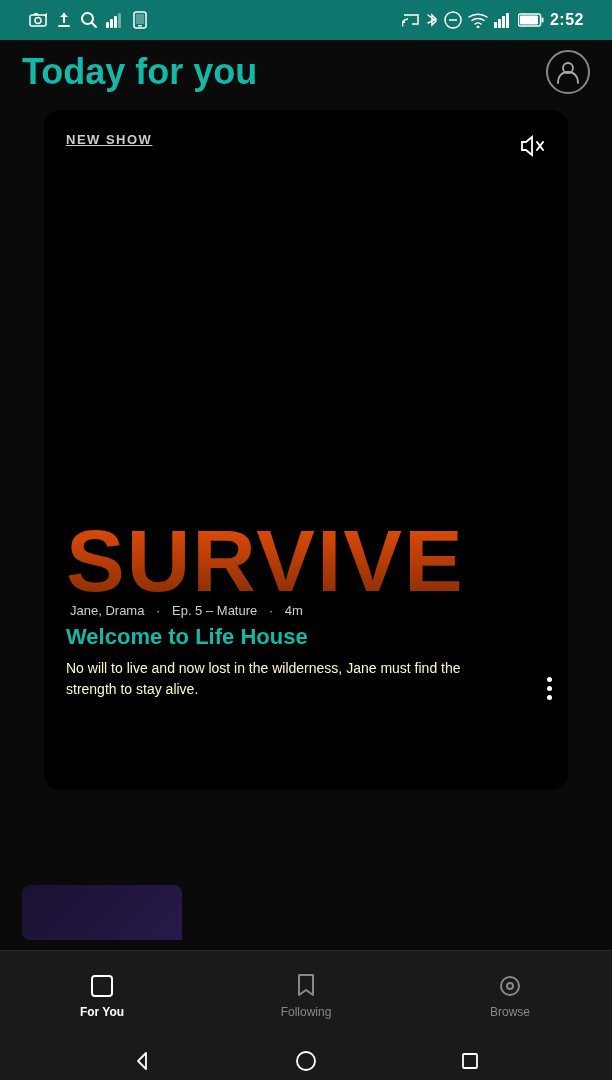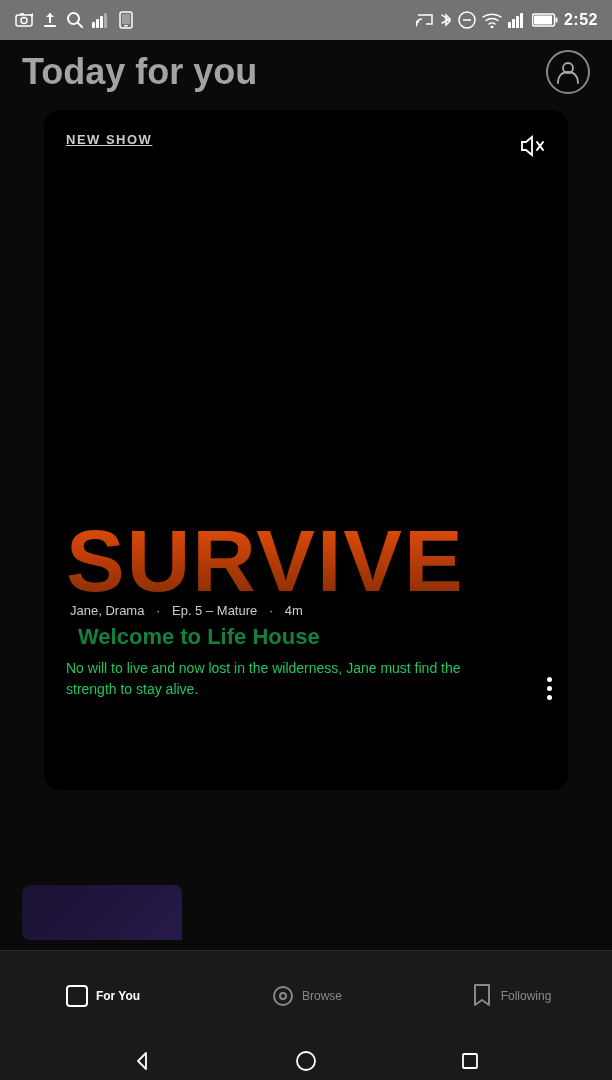--- a/index.html
+++ b/index.html
@@ -11,25 +11,25 @@
       background: #0a0a0a;
       color: #ffffff;
       font-family: -apple-system, BlinkMacSystemFont, 'Segoe UI', Helvetica, Arial, sans-serif;
       overflow: hidden;
       position: relative;
     }
 
     
     .status-bar {
       height: 40px;
-      background: #737373;
+      background: #0f766e;
       display: flex;
       align-items: center;
       justify-content: space-between;
-      padding: 0 14px;
+      padding: 0 28px;
     }
     .status-bar-left {
       display: flex;
       align-items: center;
       gap: 8px;
     }
     .status-bar-right {
       display: flex;
       align-items: center;
       gap: 6px;
@@ -40,21 +40,21 @@
     
     .header {
       display: flex;
       align-items: center;
       justify-content: space-between;
       padding: 10px 22px 16px 22px;
     }
     .header-title {
       font-size: 36px;
       font-weight: 700;
-      color: #a3a3a3;
+      color: #14b8a6;
       line-height: 1.2;
     }
     .header-avatar {
       width: 44px;
       height: 44px;
       border-radius: 50%;
       border: 2px solid #888;
       display: flex;
       align-items: center;
       justify-content: center;
@@ -133,27 +133,26 @@
       font-size: 13px;
       color: #cccccc;
       margin-bottom: 6px;
     }
     .card-genres span {
       margin: 0 4px;
     }
     .card-episode-title {
       font-size: 22px;
       font-weight: 700;
-      color: #15803d;
+      color: #14b8a6;
       margin-bottom: 8px;
-      margin-left: 12px;
     }
     .card-description {
       font-size: 14px;
-      color: #22c55e;
+      color: #fef9c3;
       line-height: 1.5;
     }
 
     .card-more {
       position: absolute;
       bottom: 90px;
       right: 16px;
       z-index: 2;
       display: flex;
       flex-direction: column;
@@ -180,21 +179,21 @@
 
     .nav-tabs {
       display: flex;
       height: 90px;
       align-items: center;
     }
 
     .nav-tab {
       flex: 1;
       display: flex;
-      flex-direction: row;
+      flex-direction: column;
       align-items: center;
       justify-content: center;
       gap: 6px;
       height: 100%;
       cursor: pointer;
     }
 
     .nav-tab-label {
       font-size: 12px;
       color: #888888;
@@ -373,37 +372,37 @@
       <div class="nav-tab-icon">
         <svg width="26" height="26" viewBox="0 0 26 26" fill="none">
           <rect x="3" y="3" width="20" height="20" rx="3" stroke="white" stroke-width="2"></rect>
         </svg>
       </div>
       <span class="nav-tab-label">For You</span>
     </div>
 
     <div class="nav-tab">
       <div class="nav-tab-icon">
+        <svg width="22" height="26" viewBox="0 0 22 26" fill="none">
+          <path d="M4 2 L4 22 L11 17 L18 22 L18 2 Z" stroke="#888" stroke-width="2" stroke-linejoin="round" fill="none"></path>
+        </svg>
+      </div>
+      <span class="nav-tab-label">Following</span>
+    </div>
+
+    <div class="nav-tab">
+      <div class="nav-tab-icon">
         <svg width="26" height="26" viewBox="0 0 26 26" fill="none">
           <circle cx="13" cy="13" r="9" stroke="#888" stroke-width="2"></circle>
           <circle cx="13" cy="13" r="3" stroke="#888" stroke-width="2"></circle>
         </svg>
       </div>
       <span class="nav-tab-label">Browse</span>
     </div>
 
-    <div class="nav-tab">
-      <div class="nav-tab-icon">
-        <svg width="22" height="26" viewBox="0 0 22 26" fill="none">
-          <path d="M4 2 L4 22 L11 17 L18 22 L18 2 Z" stroke="#888" stroke-width="2" stroke-linejoin="round" fill="none"></path>
-        </svg>
-      </div>
-      <span class="nav-tab-label">Following</span>
-    </div>
-
 
   </div>
 
   <div class="system-nav">
 
     <div class="sys-btn">
       <svg width="20" height="20" viewBox="0 0 20 20" fill="none">
         <polygon points="14,2 6,10 14,18" stroke="white" stroke-width="1.8" fill="none" stroke-linejoin="round"></polygon>
       </svg>
     </div>

